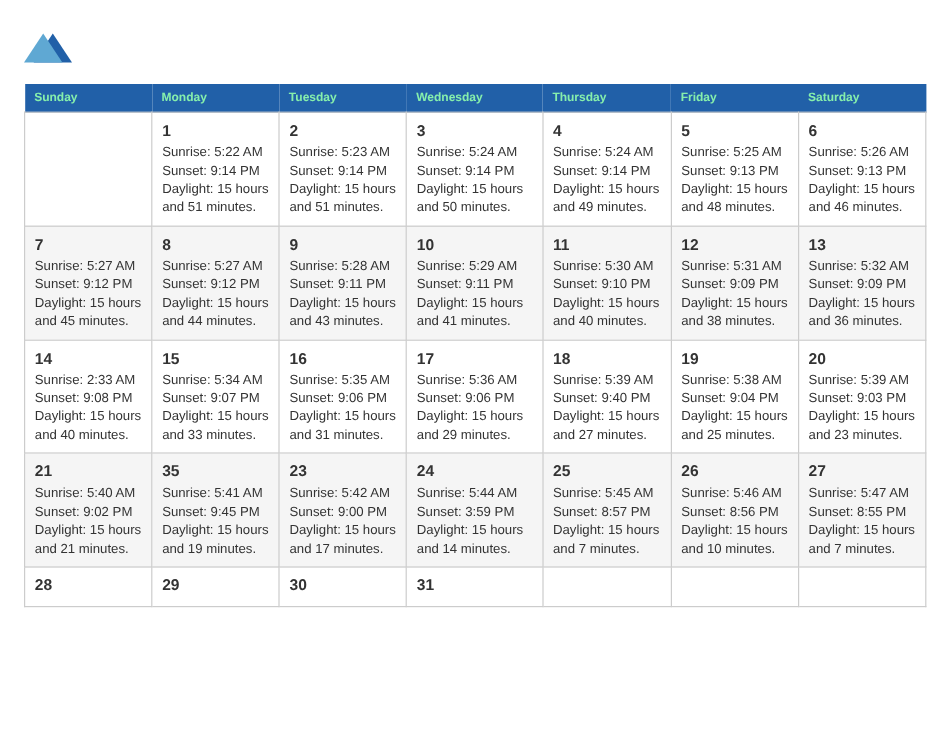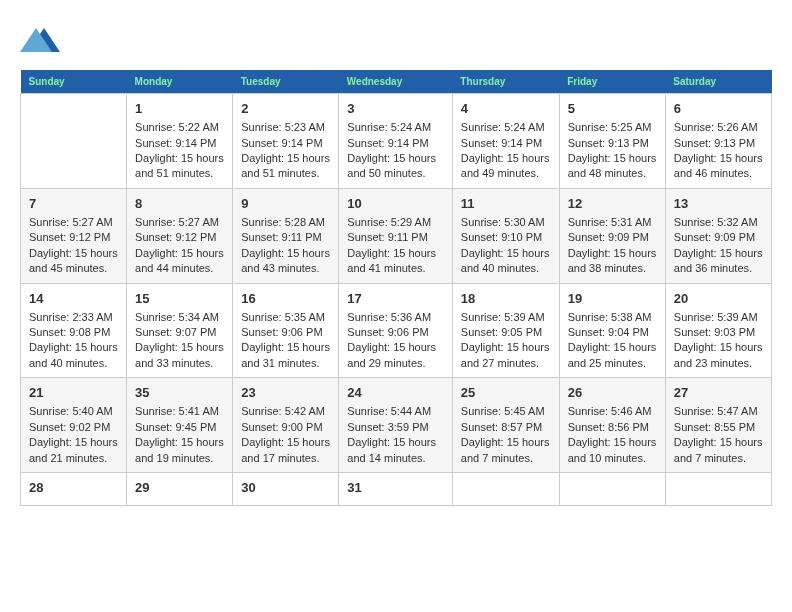--- a/index.html
+++ b/index.html
@@ -213,21 +213,21 @@
         </td>
         <td>
           <div class="day-number">17</div>
           <div>Sunrise: 5:36 AM</div>
           <div>Sunset: 9:06 PM</div>
           <div>Daylight: 15 hours and 29 minutes.</div>
         </td>
         <td>
           <div class="day-number">18</div>
           <div>Sunrise: 5:39 AM</div>
-          <div>Sunset: 9:05 PM</div>
+          <div>Sunset: 9:40 PM</div>
           <div>Daylight: 15 hours and 27 minutes.</div>
         </td>
         <td>
           <div class="day-number">19</div>
           <div>Sunrise: 5:38 AM</div>
           <div>Sunset: 9:04 PM</div>
           <div>Daylight: 15 hours and 25 minutes.</div>
         </td>
         <td>
           <div class="day-number">20</div>

